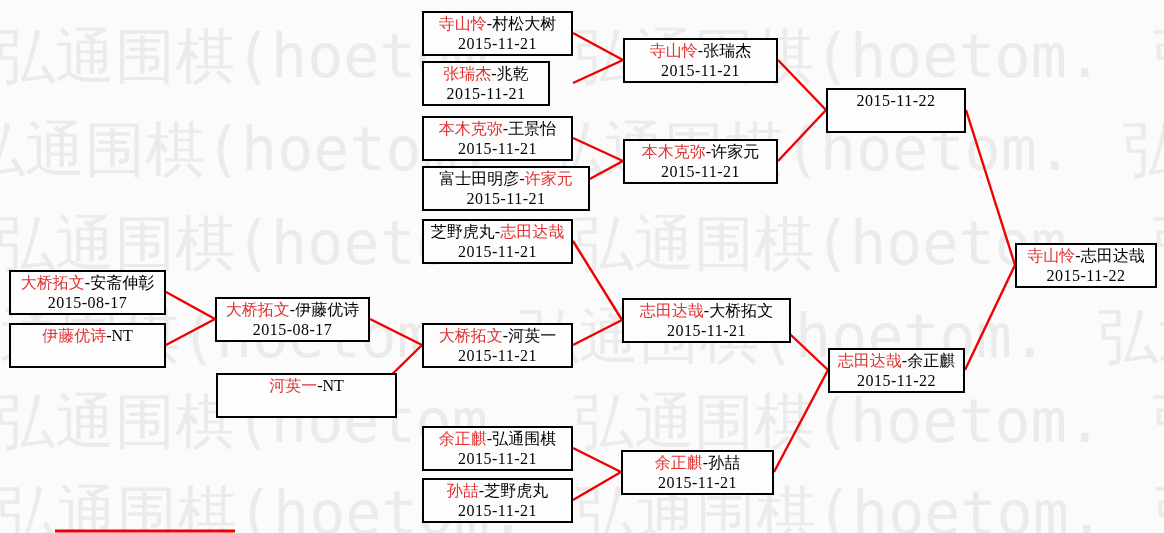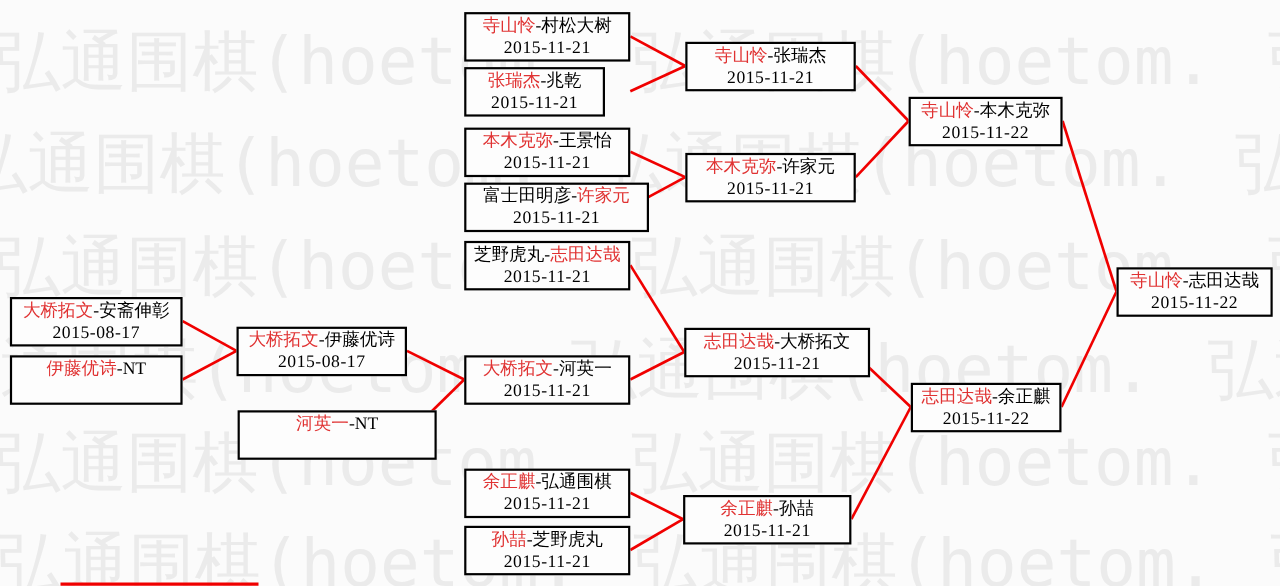--- a/index.html
+++ b/index.html
@@ -155,21 +155,20 @@
     <div class="names"><span class="red">志田达哉</span><span>-</span><span>大桥拓文</span></div>
     <div class="date">2015-11-21</div>
   </div>
 
   <div class="match" style="left:621px;top:450px;width:153px">
     <div class="names"><span class="red">余正麒</span><span>-</span><span>孙喆</span></div>
     <div class="date">2015-11-21</div>
   </div>
 
   <div class="match" style="left:826px;top:88px;width:140px">
-    <div class="names"><span class="red">寺山怜</span><span>-</span><span>本木克弥</span></div>
     <div class="date">2015-11-22</div>
   </div>
 
   <div class="match" style="left:828px;top:348px;width:137px">
     <div class="names"><span class="red">志田达哉</span><span>-</span><span>余正麒</span></div>
     <div class="date">2015-11-22</div>
   </div>
 
   <div class="match" style="left:1015px;top:243px;width:142px">
     <div class="names"><span class="red">寺山怜</span><span>-</span><span>志田达哉</span></div>

